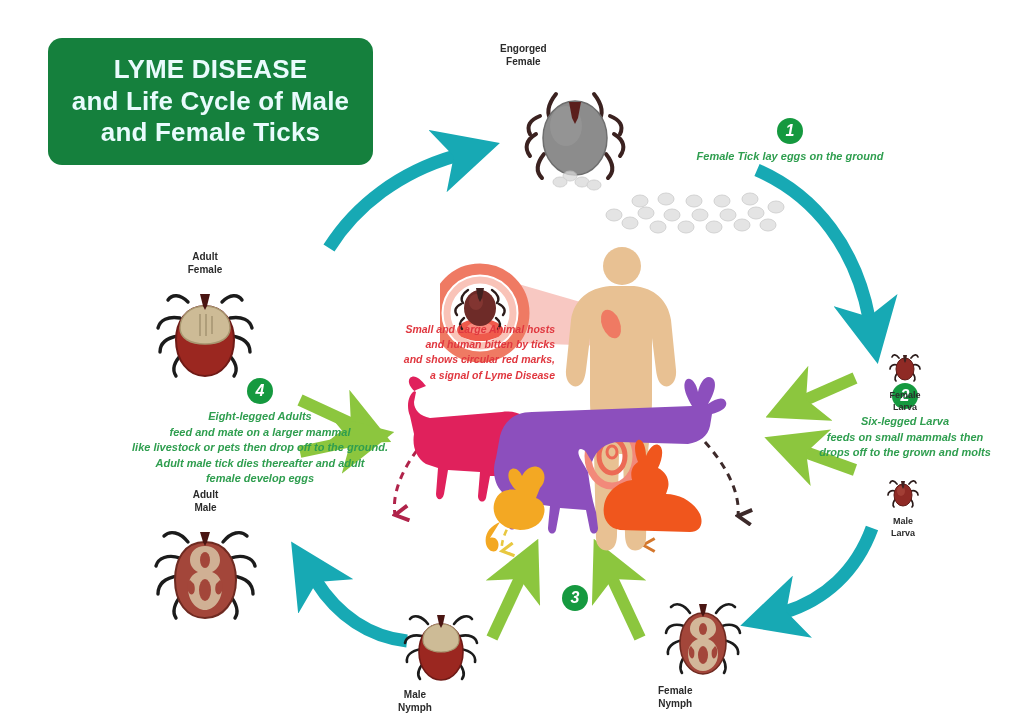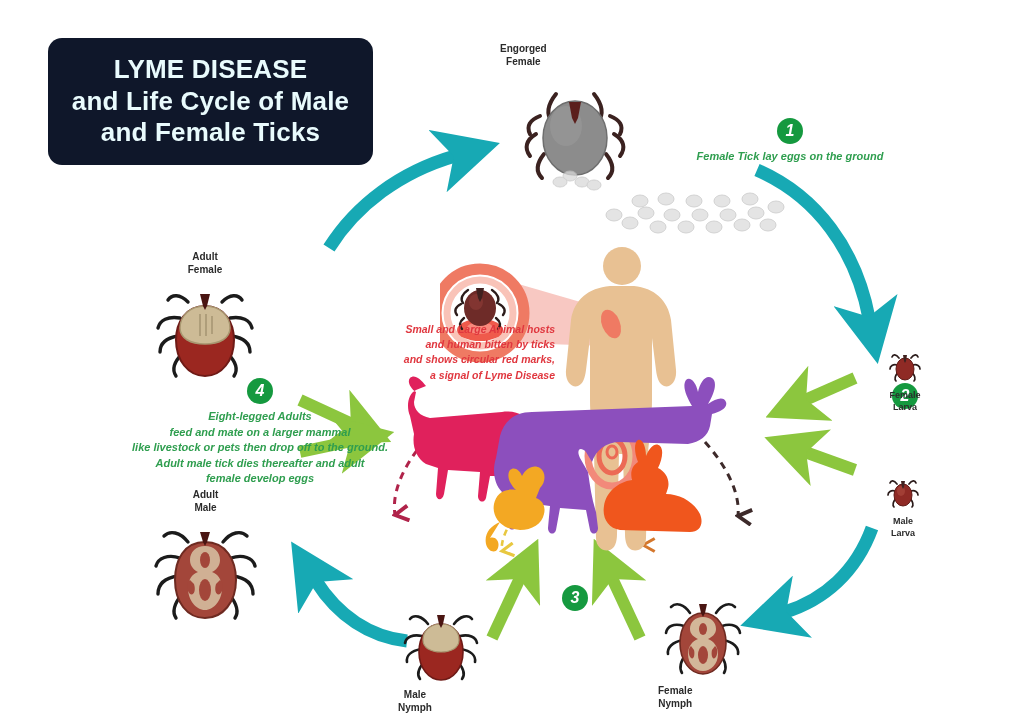--- a/index.html
+++ b/index.html
@@ -5,21 +5,21 @@
   * { box-sizing: border-box; margin: 0; padding: 0; }
   html, body { width: 1024px; height: 721px; background: #ffffff; }
   body { font-family: "Liberation Sans", sans-serif; position: relative; overflow: hidden; }
 
   #stage { position: absolute; inset: 0; width: 1024px; height: 721px; }
   .abs { position: absolute; }
 
   
   #title-card {
     left: 48px; top: 38px; width: 325px; height: 127px;
-    background: #0f172a; border-radius: 14px;
+    background: #15803d; border-radius: 14px;
     display: flex; align-items: center; justify-content: center;
     padding: 6px 10px;
   }
   #title-text {
     color: #e9fbfd; font-weight: bold; font-size: 26px; line-height: 1.22;
     text-align: center; letter-spacing: .2px; white-space: pre-line;
   }
 
   
   .step-badge {
@@ -187,20 +187,23 @@
     </g>
   </svg>
 
   <div class="abs step-block" style="left:665px; top:118px; width:250px;">
     <div class="step-badge">1</div>
     <div class="step-text">Female Tick lay eggs on the ground</div>
   </div>
 
   <div class="abs step-block" style="left:805px; top:383px; width:200px;">
     <div class="step-badge">2</div>
+    <div class="step-text">Six-legged Larva
+feeds on small mammals then
+drops off to the grown and molts</div>
   </div>
 
   <div class="abs step-block" style="left:480px; top:585px; width:190px;">
     <div class="step-badge">3</div>
   </div>
 
   <div class="abs step-block" style="left:130px; top:378px; width:260px;">
     <div class="step-badge">4</div>
     <div class="step-text">Eight-legged Adults
 feed and mate on a larger mammal

